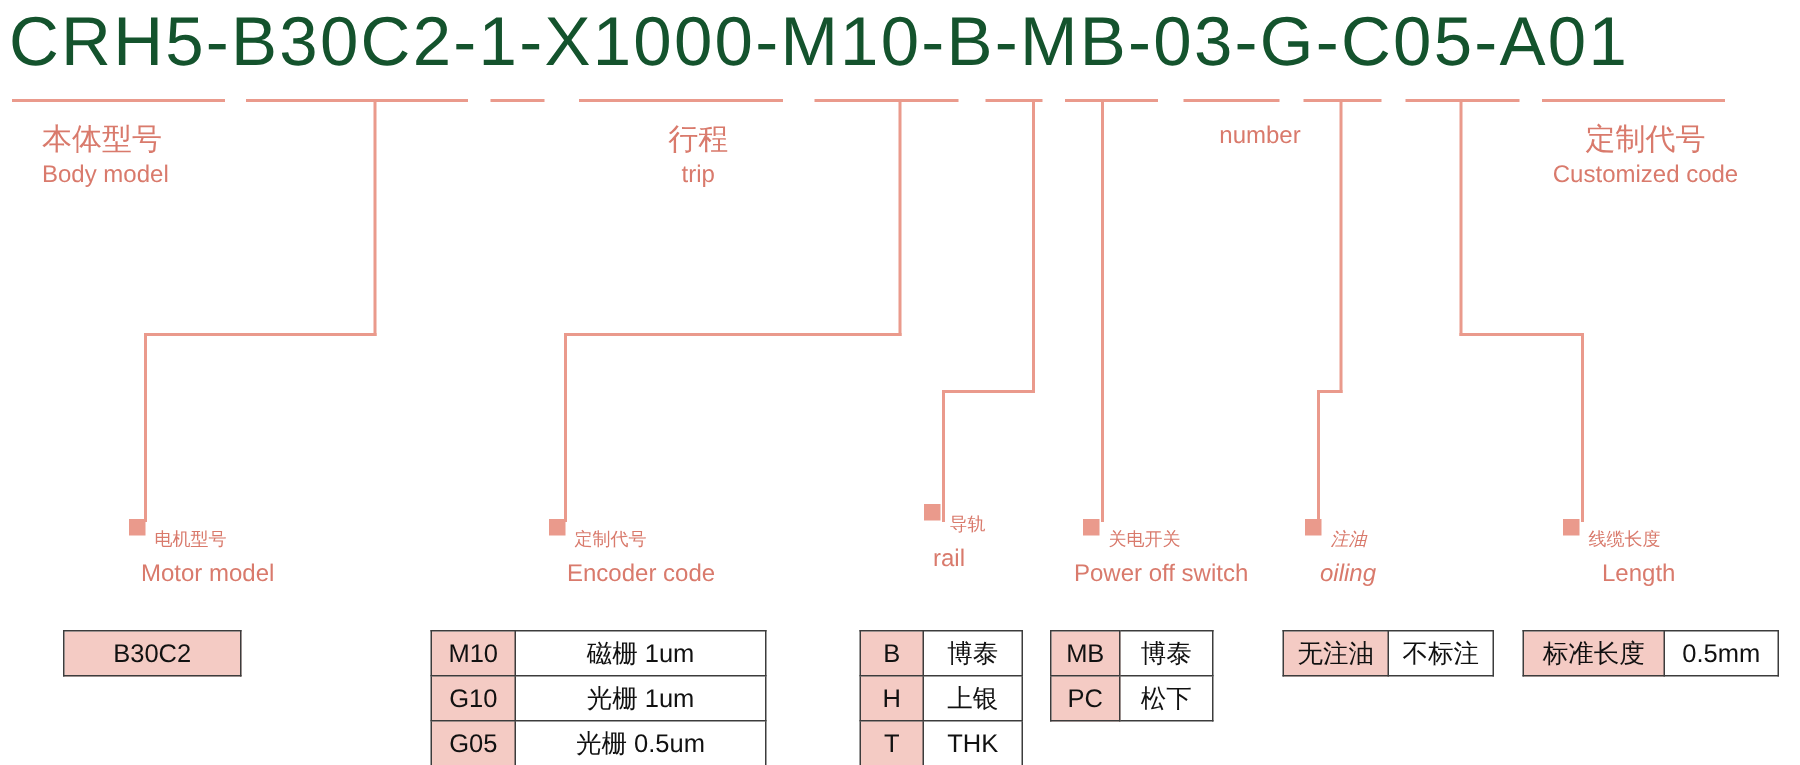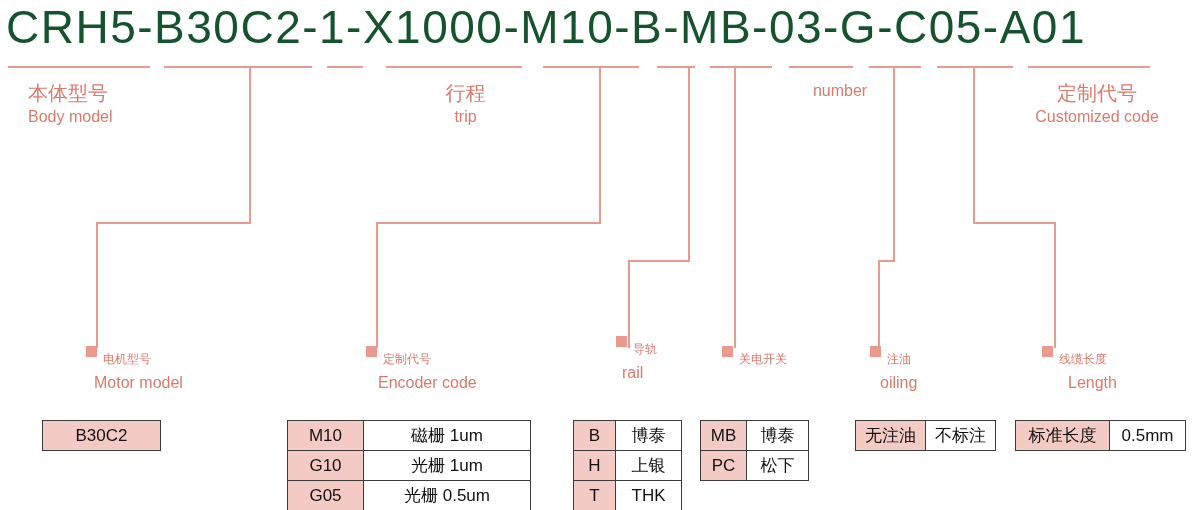--- a/index.html
+++ b/index.html
@@ -109,22 +109,23 @@
         <span class="sq"></span>
         <span>导轨</span>
       </div>
     <div class="en" style="margin-left:6px">rail</div>
   </div>
   <div class="seclabel" style="left:722px; top:346px;">
     <div class="zh">
         <span class="sq"></span>
         <span>关电开关</span>
       </div>
-  </div>
-  <div class="seclabel" style="left:870px; top:346px;">
+    <div class="en" style="margin-left:-6px">Power off switch</div>
+  </div>
+  <div class="seclabel" style="left:870px; top:346px;font-style:italic;">
     <div class="zh">
         <span class="sq"></span>
         <span>注油</span>
       </div>
     <div class="en" style="margin-left:10px">oiling</div>
   </div>
   <div class="seclabel" style="left:1042px; top:346px;">
     <div class="zh">
         <span class="sq"></span>
         <span>线缆长度</span>
@@ -136,21 +137,21 @@
     <tbody>
       <tr>
         <td class="c1" style="width:118px">B30C2</td>
       </tr>
     </tbody>
   </table>
 
   <table class="tbl" style="left:287px; top:406px;">
     <tbody>
       <tr>
-        <td class="c1" style="width:76px">M10</td>
+        <td class="c1" style="width:56px">M10</td>
         <td class="c2" style="width:167px">磁栅 1um</td>
       </tr>
       <tr>
         <td class="c1">G10</td>
         <td class="c2">光栅 1um</td>
       </tr>
       <tr>
         <td class="c1">G05</td>
         <td class="c2">光栅 0.5um</td>
       </tr>

